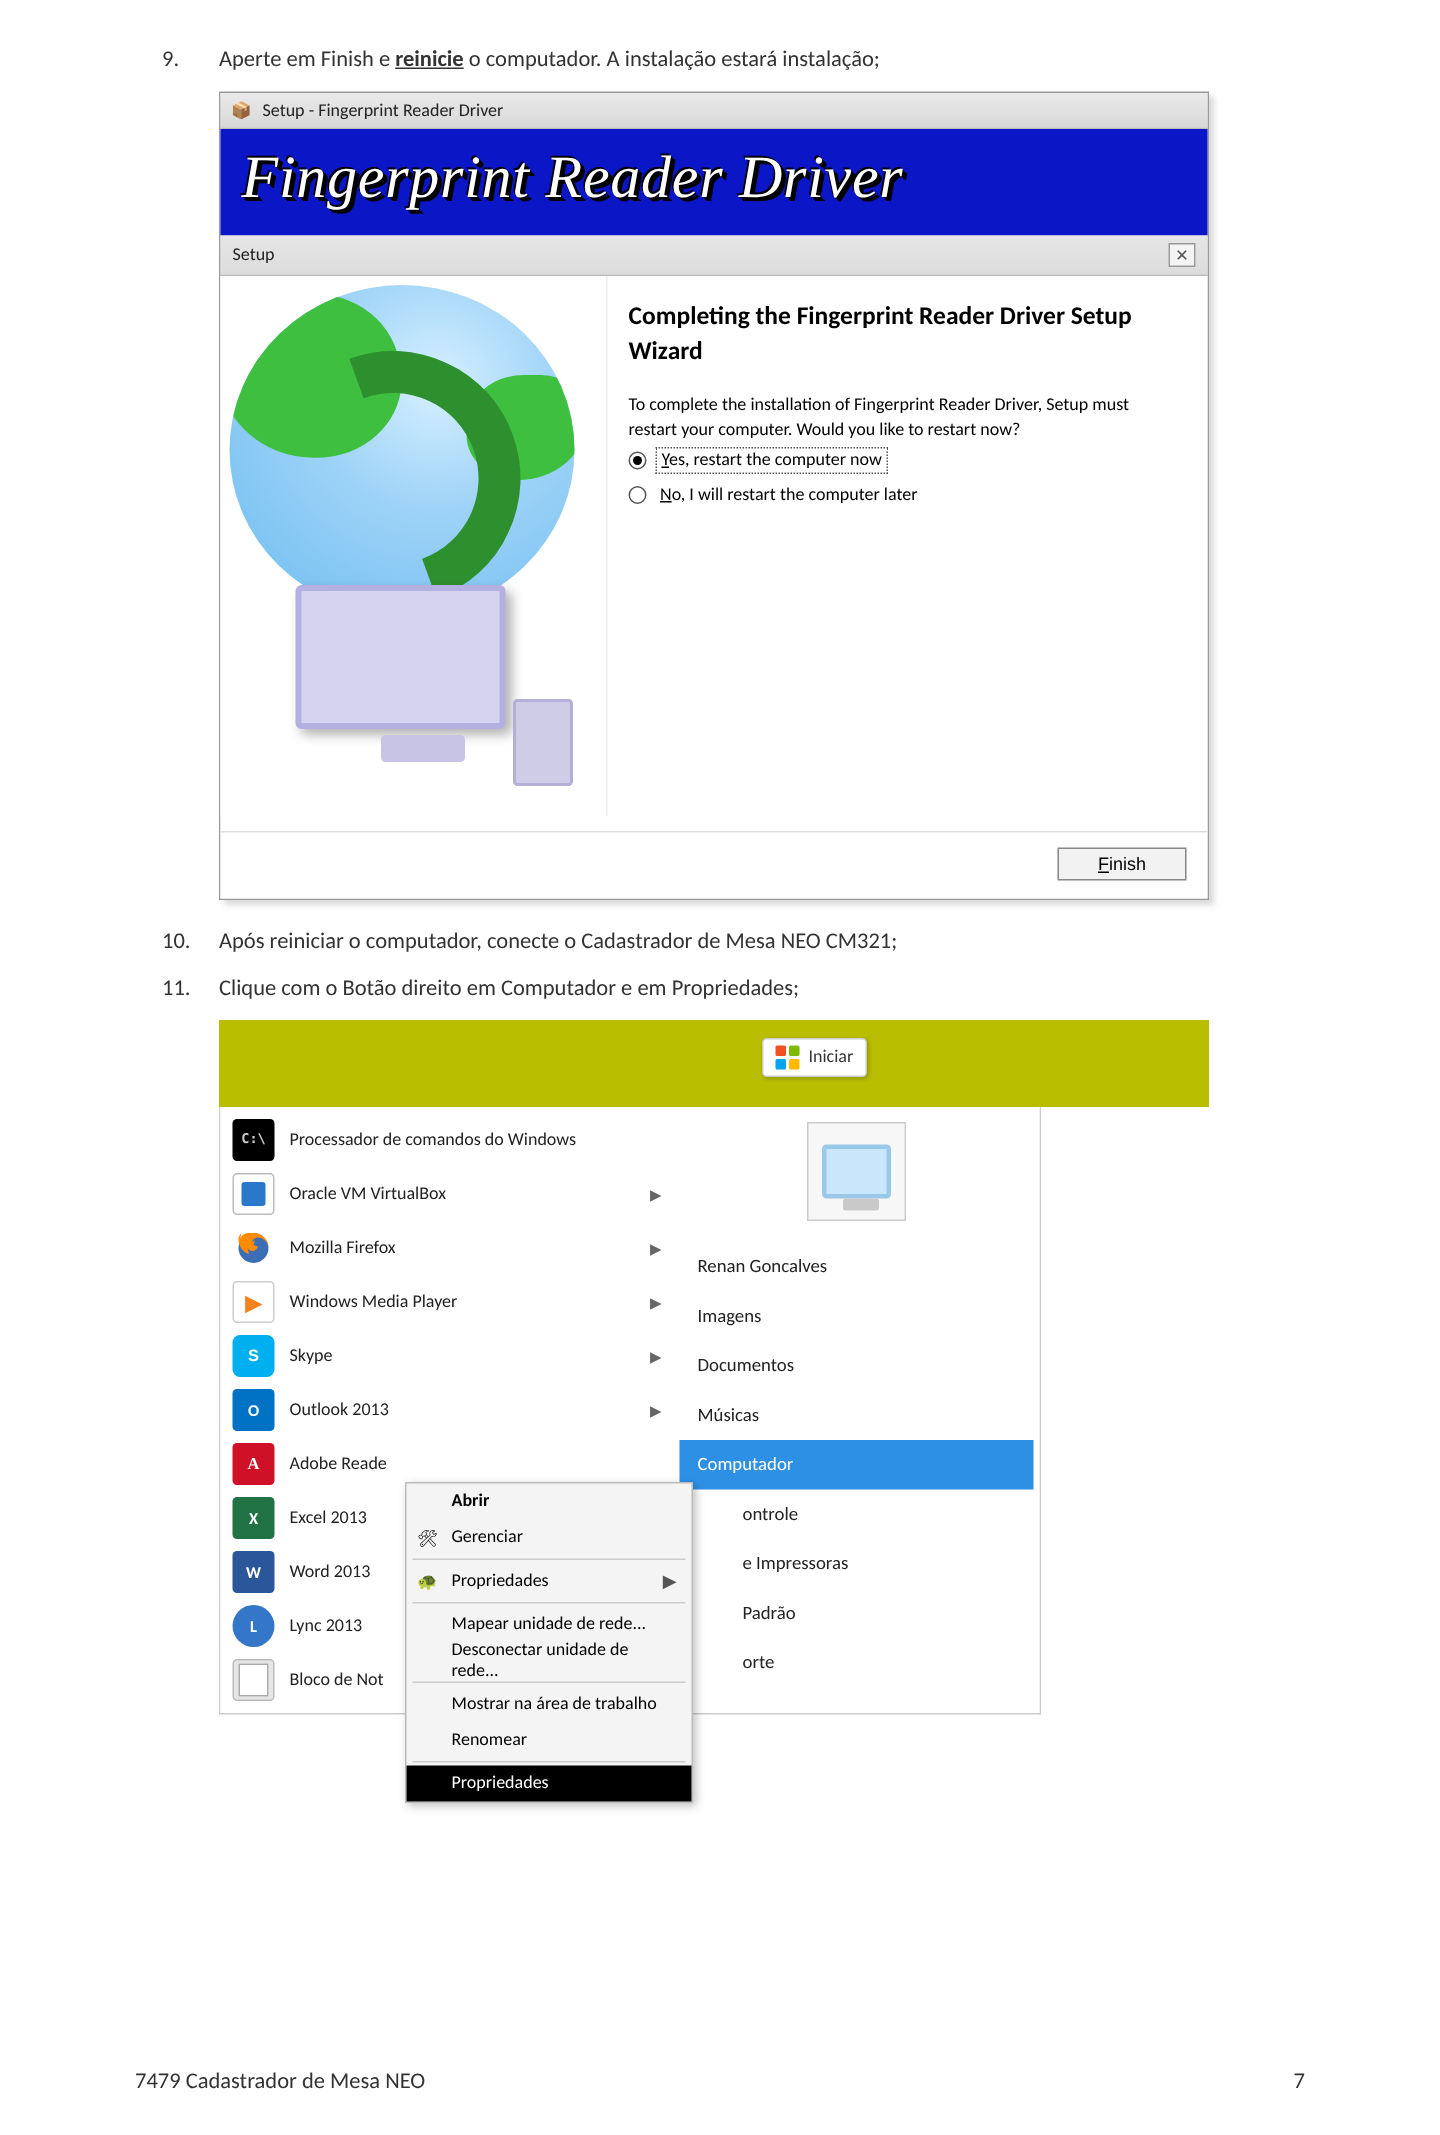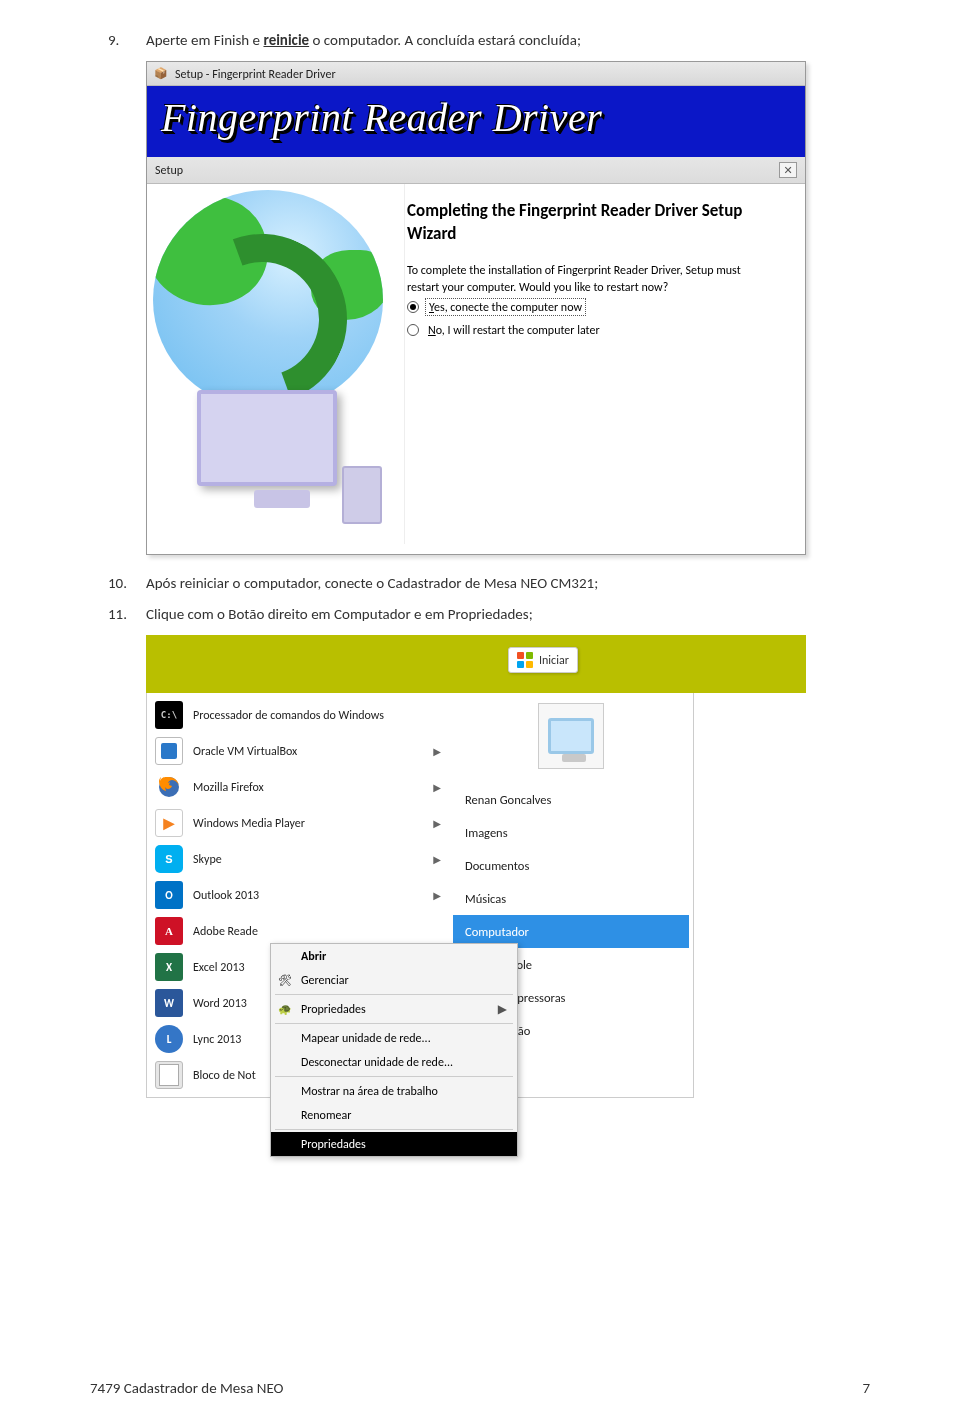--- a/index.html
+++ b/index.html
@@ -82,20 +82,21 @@
     justify-content: space-between;
   }
   .close-x {
     width: 18px; height: 16px; border: 1px solid #999;
     background: #f4f4f4;
     display: flex; align-items: center; justify-content: center;
     font-size: 11px; color: #555; cursor: pointer;
   }
   .wizard-body {
     display: flex;
+    gap: 12px;
     padding: 0 16px 10px 0;
     background: #fff;
   }
   .wizard-image {
     width: 258px;
     height: 360px;
     background: #fff;
     position: relative;
     border-right: 1px solid #eee;
   }
@@ -255,21 +256,21 @@
   .sm-r-item.partial {
     padding-left:42px;
   }
 
   
   .ctx-menu {
     position:absolute;
     background:#f4f4f4;
     border:1px solid #bbb;
     box-shadow:2px 2px 6px rgba(0,0,0,.25);
-    width:248px;
+    width:192px;
     z-index:5;
     font-size:12px;
   }
   .ctx-item {
     padding:5px 10px 5px 30px;
     display:flex;align-items:center;gap:8px;
     position:relative;
     height:24px;
   }
   .ctx-item.bold{font-weight:bold;}
@@ -287,21 +288,21 @@
   }
 </style>
 </head>
 <body>
 
 <div class="doc-content">
 
   <div class="instruction-line">
     <span class="instruction-num">9.</span>
     <span class="instruction-text">
-      <span>Aperte em Finish e </span><u><b>reinicie</b></u><span> o computador. A concluída estará concluída;</span>
+      <span>Aperte em Finish e </span><u><b>reinicie</b></u><span> o computador. A instalação estará instalação;</span>
     </span>
   </div>
 
   <div class="screenshot-block">
     <div class="install-window">
       <div class="titlebar">
         <span class="setup-icon">📦</span>
         <span>Setup - Fingerprint Reader Driver</span>
       </div>
       <div class="banner">
@@ -329,30 +330,33 @@
             <div class="tower"></div>
           </div>
 
           <div class="wizard-right">
             <div class="wizard-heading">Completing the Fingerprint Reader Driver Setup Wizard</div>
             <div class="wizard-desc">To complete the installation of Fingerprint Reader Driver, Setup must restart your computer. Would you like to restart now?</div>
 
             <div class="radio-group">
               <div class="radio-row">
                 <span class="radio-dot sel"></span>
-                <span class="radio-label sel"><u>Y</u><span>es, conecte the computer now</span></span>
+                <span class="radio-label sel"><u>Y</u><span>es, restart the computer now</span></span>
               </div>
               <div class="radio-row">
                 <span class="radio-dot"></span>
                 <span class="radio-label"><u>N</u><span>o, I will restart the computer later</span></span>
               </div>
             </div>
           </div>
         </div>
 
+        <div class="wizard-buttons">
+          <button class="btn-finish"><u>F</u><span>inish</span></button>
+        </div>
       </div>
     </div>
   </div>
 
   <div class="instruction-line">
     <span class="instruction-num">10.</span>
     <span class="instruction-text">Após reiniciar o computador, conecte o Cadastrador de Mesa NEO CM321;</span>
   </div>
 
   <div class="instruction-line">

